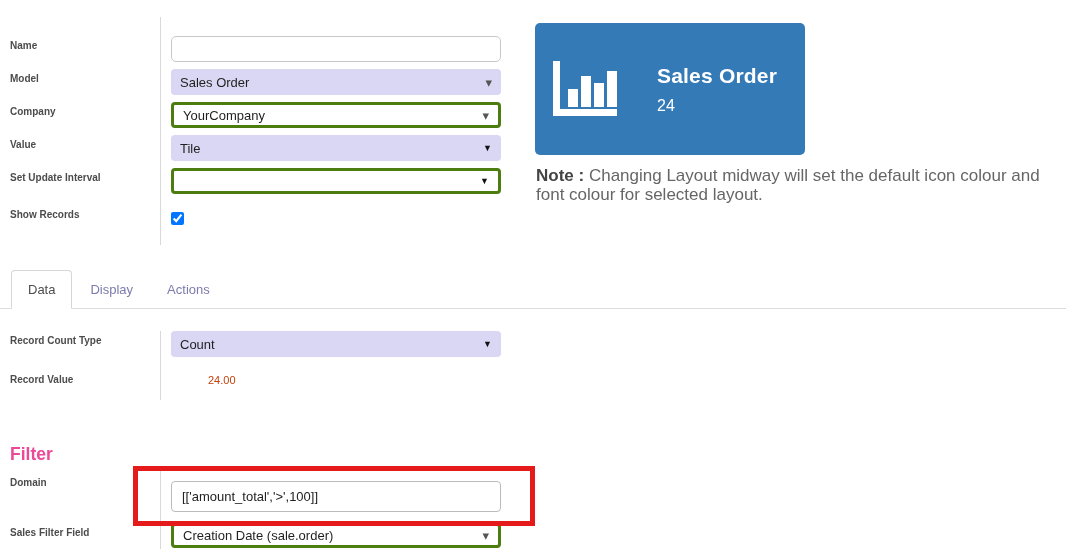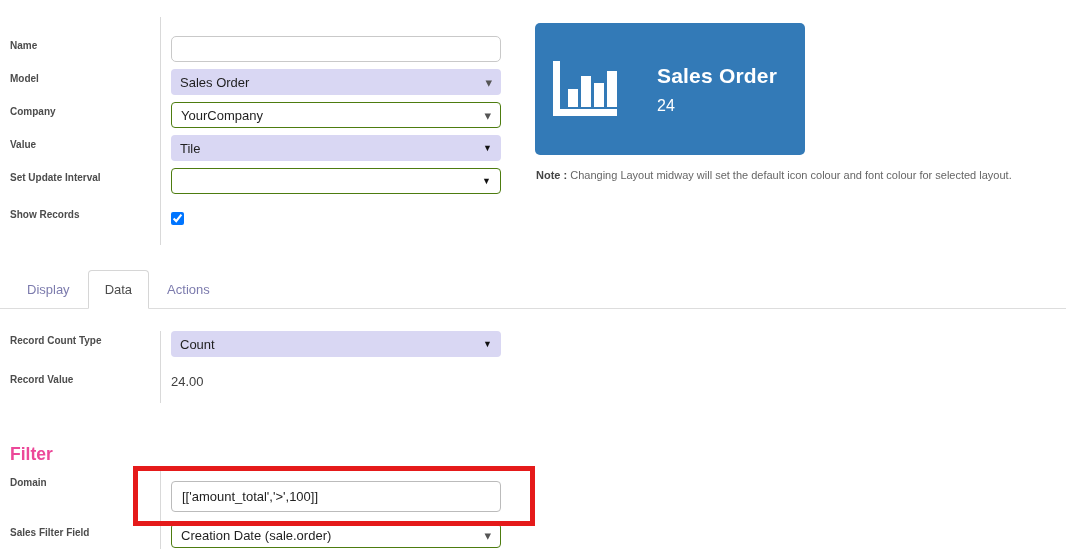--- a/index.html
+++ b/index.html
@@ -16,45 +16,45 @@
   .top-form { position:absolute; left:0; top:17px; width:520px; }
   .top-form .fctrl { padding-bottom:7px; }
   .top-form .frow-first .fctrl { padding-top:19px; }
   .top-form .frow-first .flabel { padding-top:23px; }
   .top-form .frow-check .fctrl { padding-top:10px; padding-bottom:16px; }
   .top-form .frow-check .flabel { padding-top:8px; }
 
   .text-input { width:330px; height:26px; border:1px solid #c9c9c9; border-radius:5px; padding:0 8px; font-size:13px; color:#222; outline:none; }
   .sel { width:330px; height:26px; border-radius:4px; display:flex; align-items:center; justify-content:space-between; padding:0 9px; font-size:13px; color:#1f1f1f; cursor:pointer; }
   .sel-lav { background:#d9d7f3; }
-  .sel-white { background:#fff; border:1px solid #4d7c0f; }
+  .sel-white { background:#fff; border:3px solid #4d7c0f; }
   .caret-soft { color:#555; font-size:13px; line-height:1; }
   .caret-native { color:#111; font-size:9px; line-height:1; }
   .cb { width:13px; height:13px; cursor:pointer; }
 
   
   .tile { position:absolute; left:535px; top:23px; width:270px; height:132px; background:#337ab7; border-radius:5px; display:flex; align-items:center; }
   .tile-icon { margin-left:16px; display:block; }
   .tile-text { margin-left:32px; color:#fff; }
   .tile-title { font-size:21px; font-weight:bold; letter-spacing:.2px; }
   .tile-count { font-size:16px; margin-top:9px; font-weight:normal; }
 
-  .note { position:absolute; left:536px; top:166px; width:524px; font-size:11px; line-height:19px; color:#666; }
+  .note { position:absolute; left:536px; top:166px; width:524px; font-size:17px; line-height:19px; color:#666; }
   .note-label { font-weight:bold; color:#444; }
 
   
   .tabs { position:absolute; left:0; top:270px; width:1066px; display:flex; align-items:flex-end; border-bottom:1px solid #ddd; padding-left:11px; }
   .tab { padding:11px 16px; font-size:13px; color:#7c7bad; cursor:pointer; }
   .tab + .tab { margin-left:2px; }
   .tab.active { background:#fff; border:1px solid #d6d6d6; border-bottom:1px solid #fff; border-radius:4px 4px 0 0; color:#4c4c4c; margin-bottom:-1px; }
 
   
   .data-pane { position:absolute; left:0; top:331px; width:520px; }
   .data-pane .fctrl { padding-bottom:12px; }
-  .plain-value { font-size:13px; color:#404040; padding-top:3px; }
+  .plain-value { font-size:11px; color:#c2410c; padding-top:3px;margin-left:37px; }
   .data-pane .frow-value .fctrl { padding-top:2px; padding-bottom:14px; }
   .data-pane .frow-value .flabel { padding-top:5px; }
 
   
   .filter-heading { position:absolute; left:10px; top:444px; font-size:17.5px; font-weight:bold; color:#ec4899; }
   .filter-pane { position:absolute; left:0; top:470px; width:520px; }
   .filter-pane .frow-domain .fctrl { padding-top:11px; padding-bottom:11px; }
   .filter-pane .frow-domain .flabel { padding-top:7px; }
   .domain-input { width:330px; height:31px; border:1px solid #bbb; border-radius:4px; padding:12px 10px; font-size:13px; color:#222; outline:none; }
   .filter-pane .frow-date .fctrl { padding-bottom:4px; }
@@ -135,22 +135,22 @@
     </svg>
     <div class="tile-text">
       <div class="tile-title">Sales Order</div>
       <div class="tile-count">24</div>
     </div>
   </div>
 
   <div class="note"><span class="note-label">Note :</span><span> Changing Layout midway will set the default icon colour and font colour for selected layout.</span></div>
 
   <div class="tabs">
+    <div class="tab active">Data</div>
     <div class="tab">Display</div>
-    <div class="tab active">Data</div>
     <div class="tab">Actions</div>
   </div>
 
   <div class="data-pane">
     <div class="frow">
       <div class="flabel">Record Count Type</div>
       <div class="fctrl">
         <div class="sel sel-lav">
           <span>Count</span>
           <span class="caret-native">▼</span>

